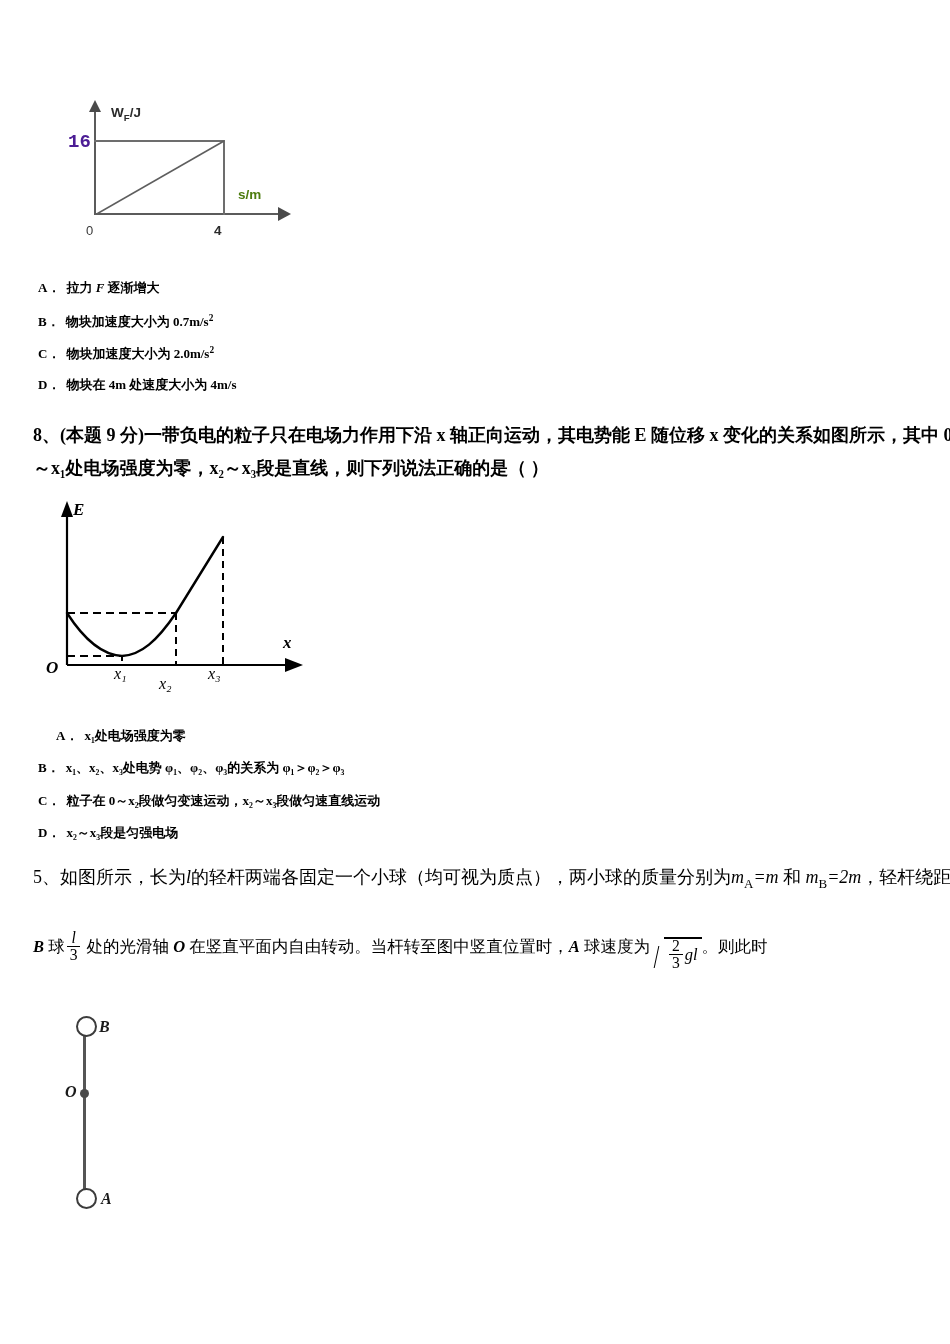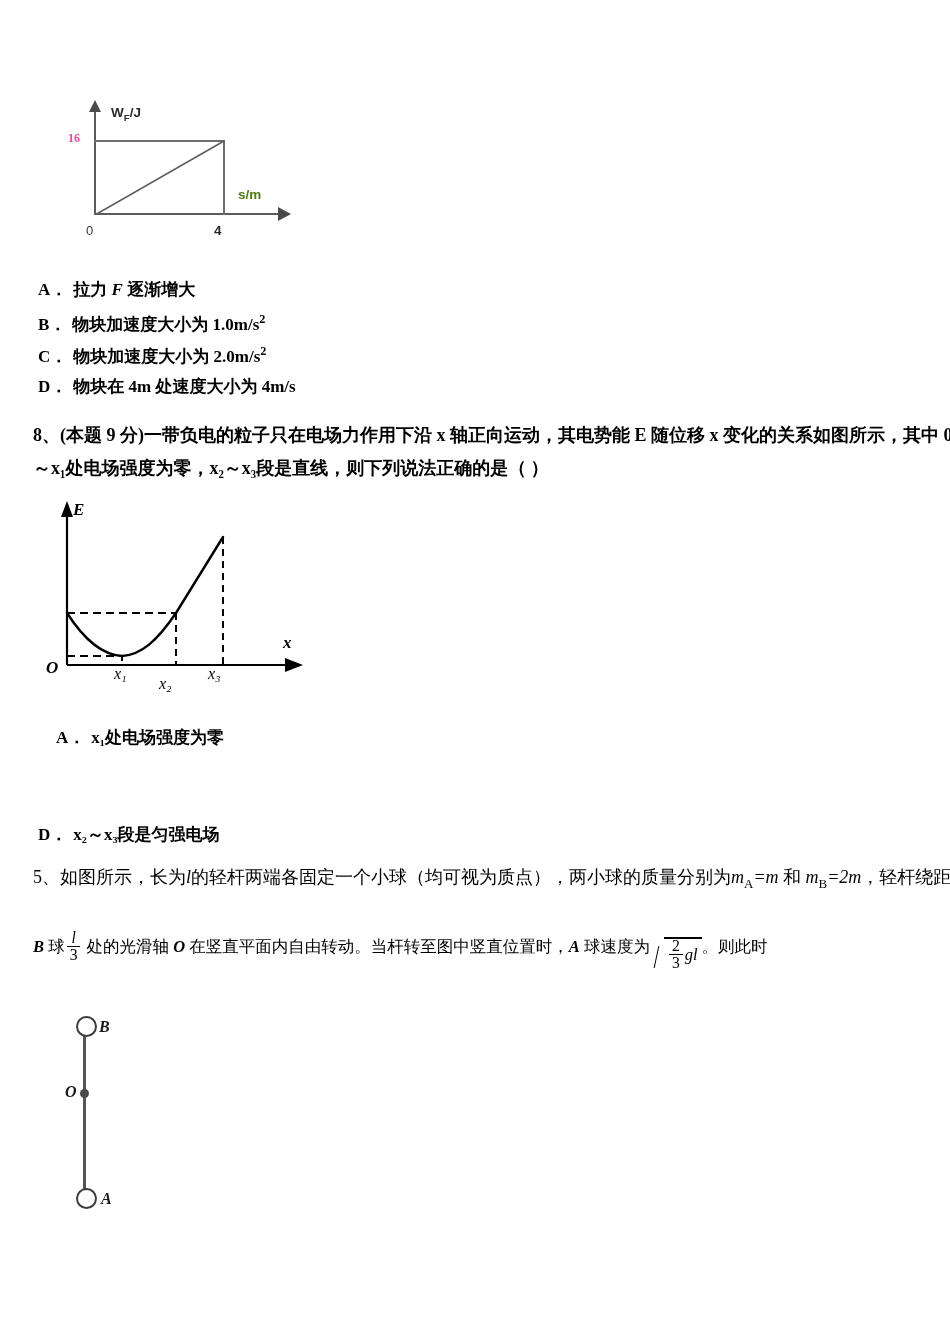--- a/index.html
+++ b/index.html
@@ -18,21 +18,21 @@
   .page {
     position: absolute;
     left: 0; top: 0;
     width: 950px;
     height: 1344px;
   }
 
   
   .opt {
     position: absolute;
-    font-size: 17px;
+    font-size: 13px;
     line-height: 1.1;
     white-space: nowrap;
     font-weight: bold;
   }
   .opt .lbl {
     font-family: "Liberation Serif", serif;
     font-weight: bold;
     font-style: normal;
     margin-right: 6px;
   }
@@ -76,22 +76,22 @@
     font-family: "Liberation Sans", sans-serif;
     font-size: 13.5px; font-weight: bold; color: #2b2b2b;
   }
   #fig1 .xlabel {
     position: absolute; left: 172px; top: 92px;
     font-family: "Liberation Sans", sans-serif;
     font-size: 13.5px; font-weight: bold; color: #4d7c0f;
   }
   #fig1 .ytick {
     position: absolute; left: 2px; top: 36px;
-    font-family: Liberation Serif, serif;
-    font-size: 12px; font-weight: bold; color: #ec4899;
+    font-family: Liberation Mono, monospace;
+    font-size: 19px; font-weight: bold; color: #4c1d95;
   }
   #fig1 .origin {
     position: absolute; left: 20px; top: 128px;
     font-family: "Liberation Sans", sans-serif;
     font-size: 13px; color: #3a3a3a;
   }
   #fig1 .xtick {
     position: absolute; left: 148px; top: 128px;
     font-family: "Liberation Sans", sans-serif;
     font-size: 13.5px; font-weight: bold; color: #2b2b2b;
@@ -222,21 +222,21 @@
     <div class="xlabel">s/m</div>
     <div class="ytick">16</div>
     <div class="origin">0</div>
     <div class="xtick">4</div>
   </div>
 
   <div class="opt" style="left:38px; top:281px;">
     <span class="lbl">A．</span><span>拉力 </span><span class="it">F</span><span> 逐渐增大</span>
   </div>
   <div class="opt" style="left:38px; top:313px;">
-    <span class="lbl">B．</span><span>物块加速度大小为 1.0m/s</span><sup>2</sup>
+    <span class="lbl">B．</span><span>物块加速度大小为 0.7m/s</span><sup>2</sup>
   </div>
   <div class="opt" style="left:38px; top:345px;">
     <span class="lbl">C．</span><span>物块加速度大小为 2.0m/s</span><sup>2</sup>
   </div>
   <div class="opt" style="left:38px; top:378px;">
     <span class="lbl">D．</span><span>物块在 4m 处速度大小为 4m/s</span>
   </div>
 
   <div class="qtext" style="left:33px; top:425px; font-weight:bold;">8、(本题 9 分)一带负电的粒子只在电场力作用下沿 x 轴正向运动，其电势能 E 随位移 x 变化的关系如图所示，其中 0</div>
   <div class="qtext" style="left:33px; top:458px; font-weight:bold;">～x₁处电场强度为零，x₂～x₃段是直线，则下列说法正确的是（      ）</div>
@@ -263,20 +263,26 @@
     <div class="lab lab-x">x</div>
     <div class="lab lab-O">O</div>
     <div class="tick tick-x1">x₁</div>
     <div class="tick tick-x2">x₂</div>
     <div class="tick tick-x3">x₃</div>
   </div>
 
   <div class="opt" style="left:56px; top:729px;">
     <span class="lbl">A．</span><span>x₁处电场强度为零</span>
   </div>
+  <div class="opt" style="left:38px; top:761px;">
+    <span class="lbl">B．</span><span>x₁、x₂、x₃处电势 φ₁、φ₂、φ₃的关系为 φ₁＞φ₂＞φ₃</span>
+  </div>
+  <div class="opt" style="left:38px; top:794px;">
+    <span class="lbl">C．</span><span>粒子在 0～x₂段做匀变速运动，x₂～x₃段做匀速直线运动</span>
+  </div>
   <div class="opt" style="left:38px; top:826px;">
     <span class="lbl">D．</span><span>x₂～x₃段是匀强电场</span>
   </div>
 
   <div class="qtext" style="left:33px; top:867px;">
     <span>5、如图所示，长为</span><span class="it">l</span><span>的轻杆两端各固定一个小球（均可视为质点），两小球的质量分别为</span><span class="it">m</span><sub>A</sub><span class="it">=m</span><span> 和 </span><span class="it">m</span><sub>B</sub><span class="it">=2m</span><span>，轻杆绕距</span>
   </div>
 
   <div class="line9b">
     <span class="it" style="font-weight:bold;">B</span><span> 球</span><span class="frac"><span class="num it">l</span><span class="den">3</span></span><span> 处的光滑轴 </span><span class="it" style="font-weight:bold;">O</span><span> 在竖直平面内自由转动。当杆转至图中竖直位置时，</span><span class="it" style="font-weight:bold;">A</span><span> 球速度为</span><span class="sqrt"><span class="inner"><span class="frac"><span class="num">2</span><span class="den">3</span></span><span class="it">gl</span></span></span><span>。则此时</span>

